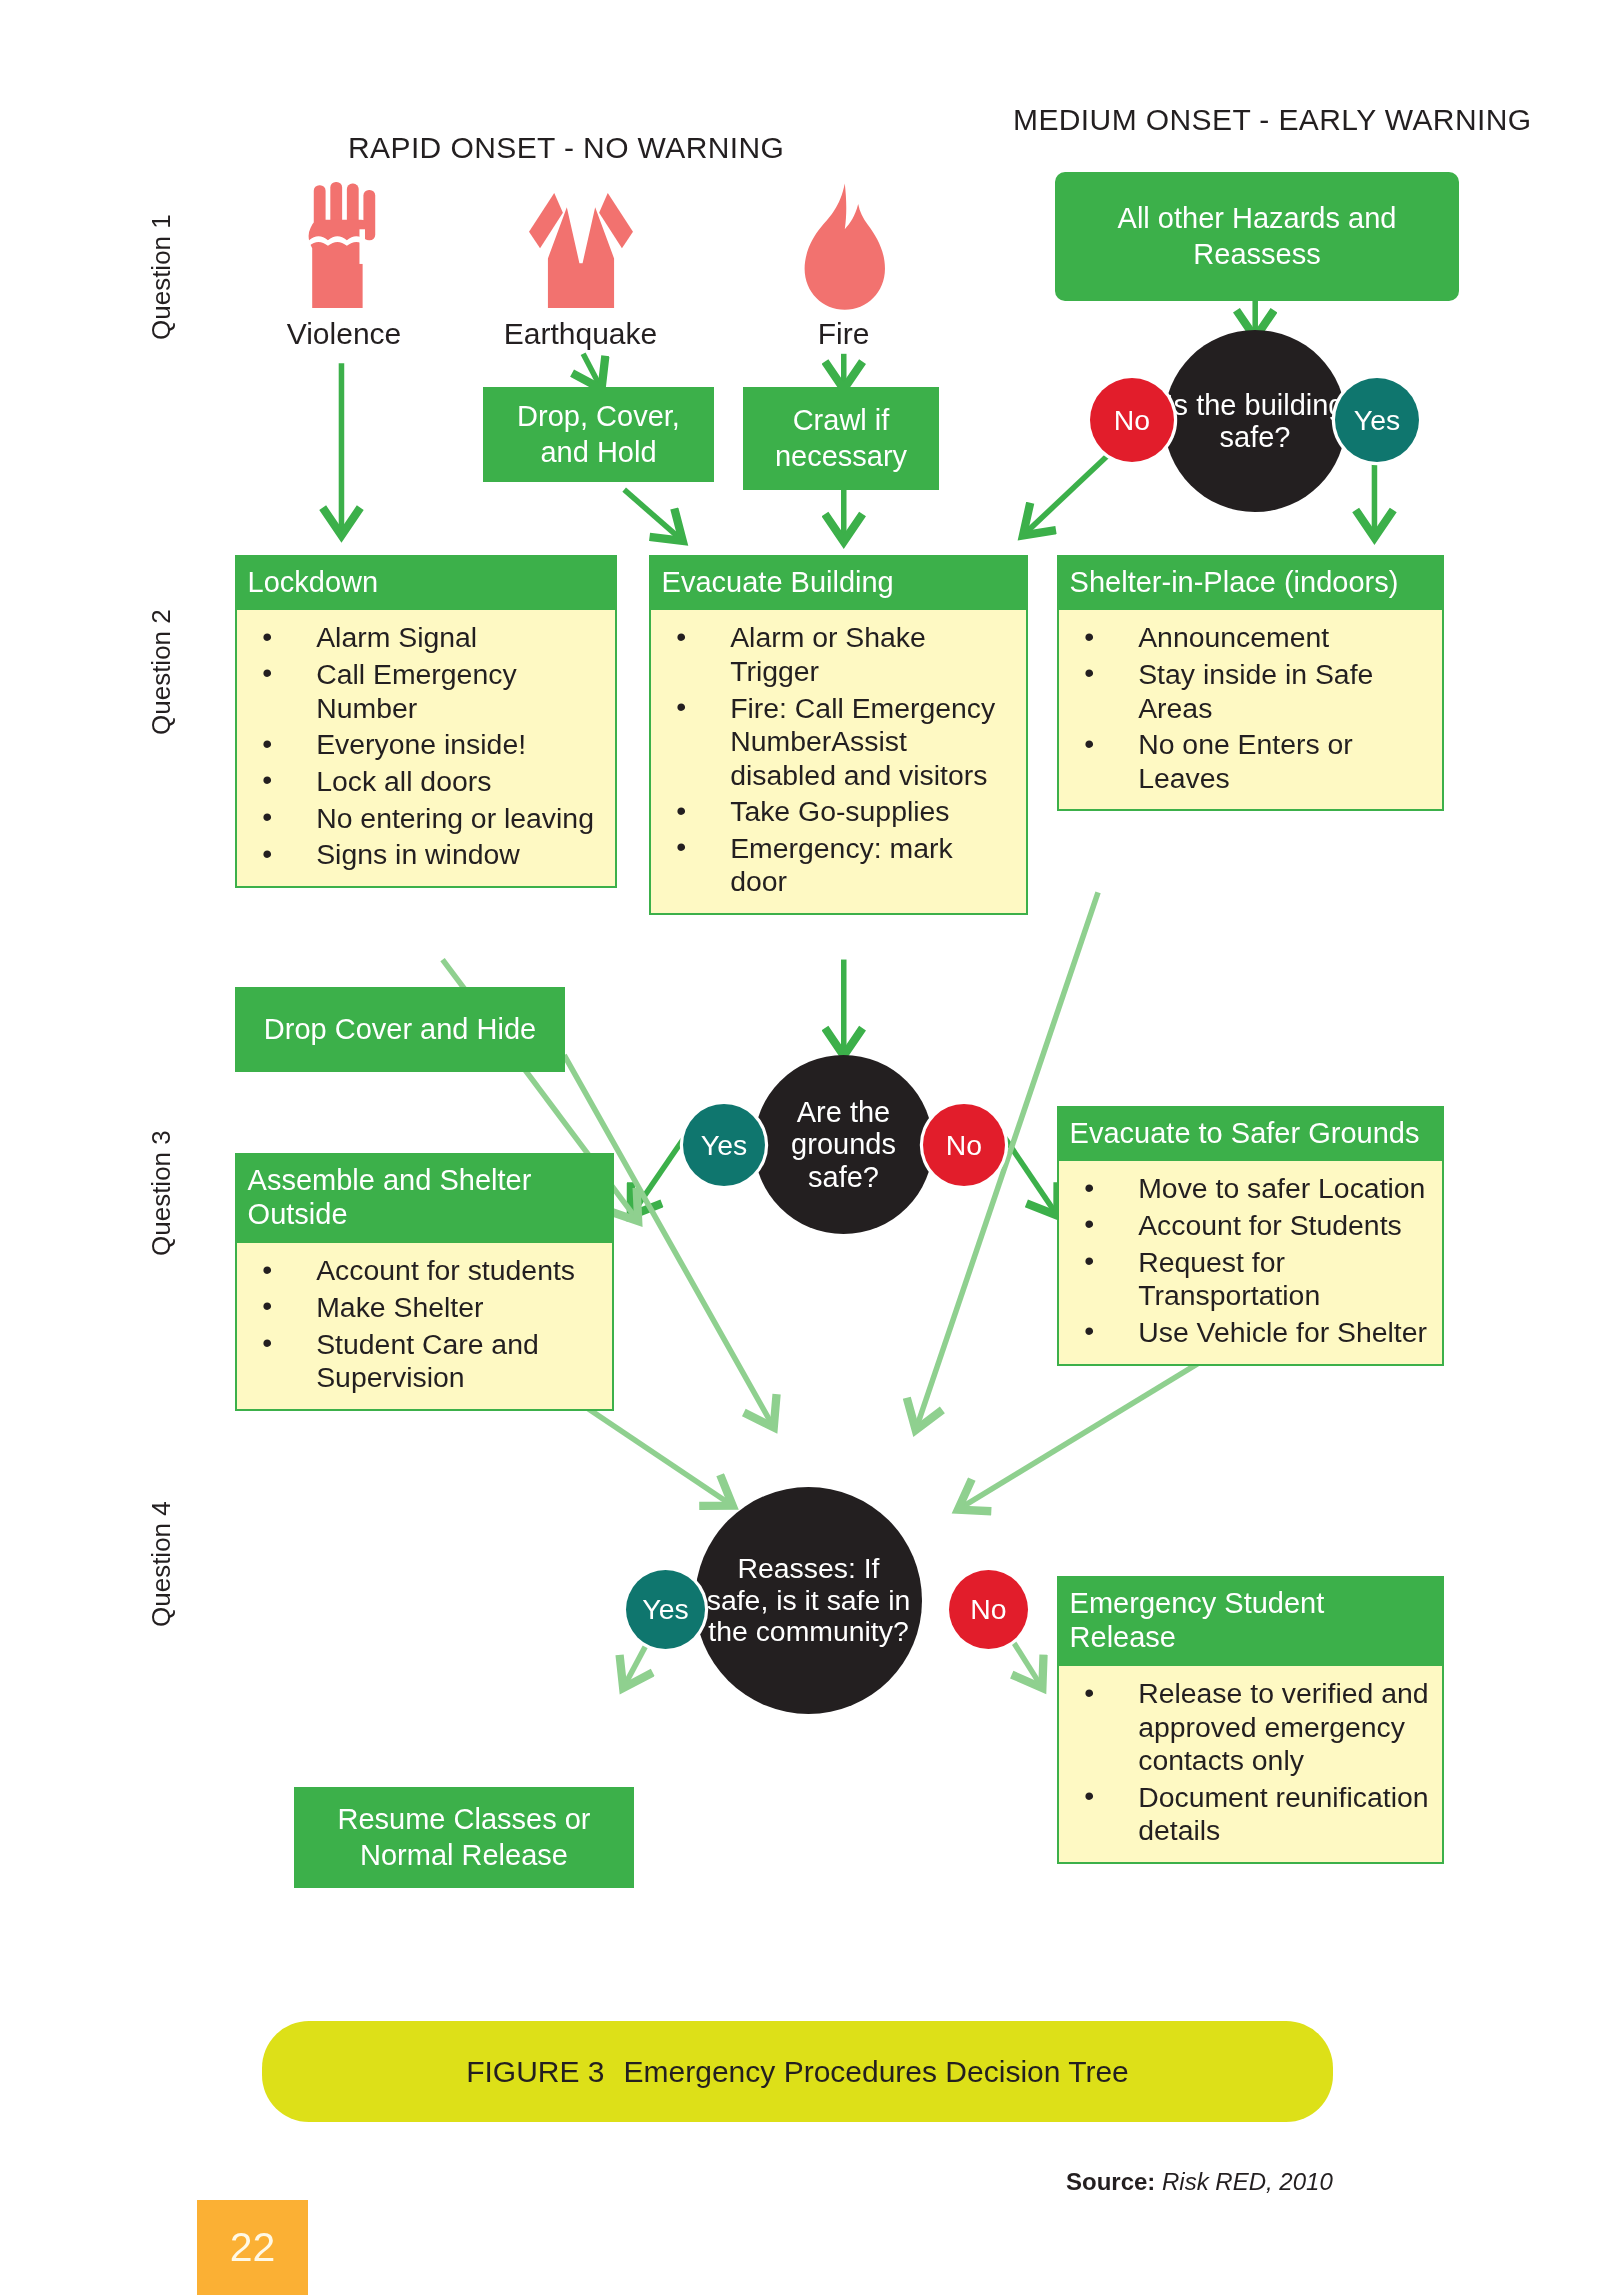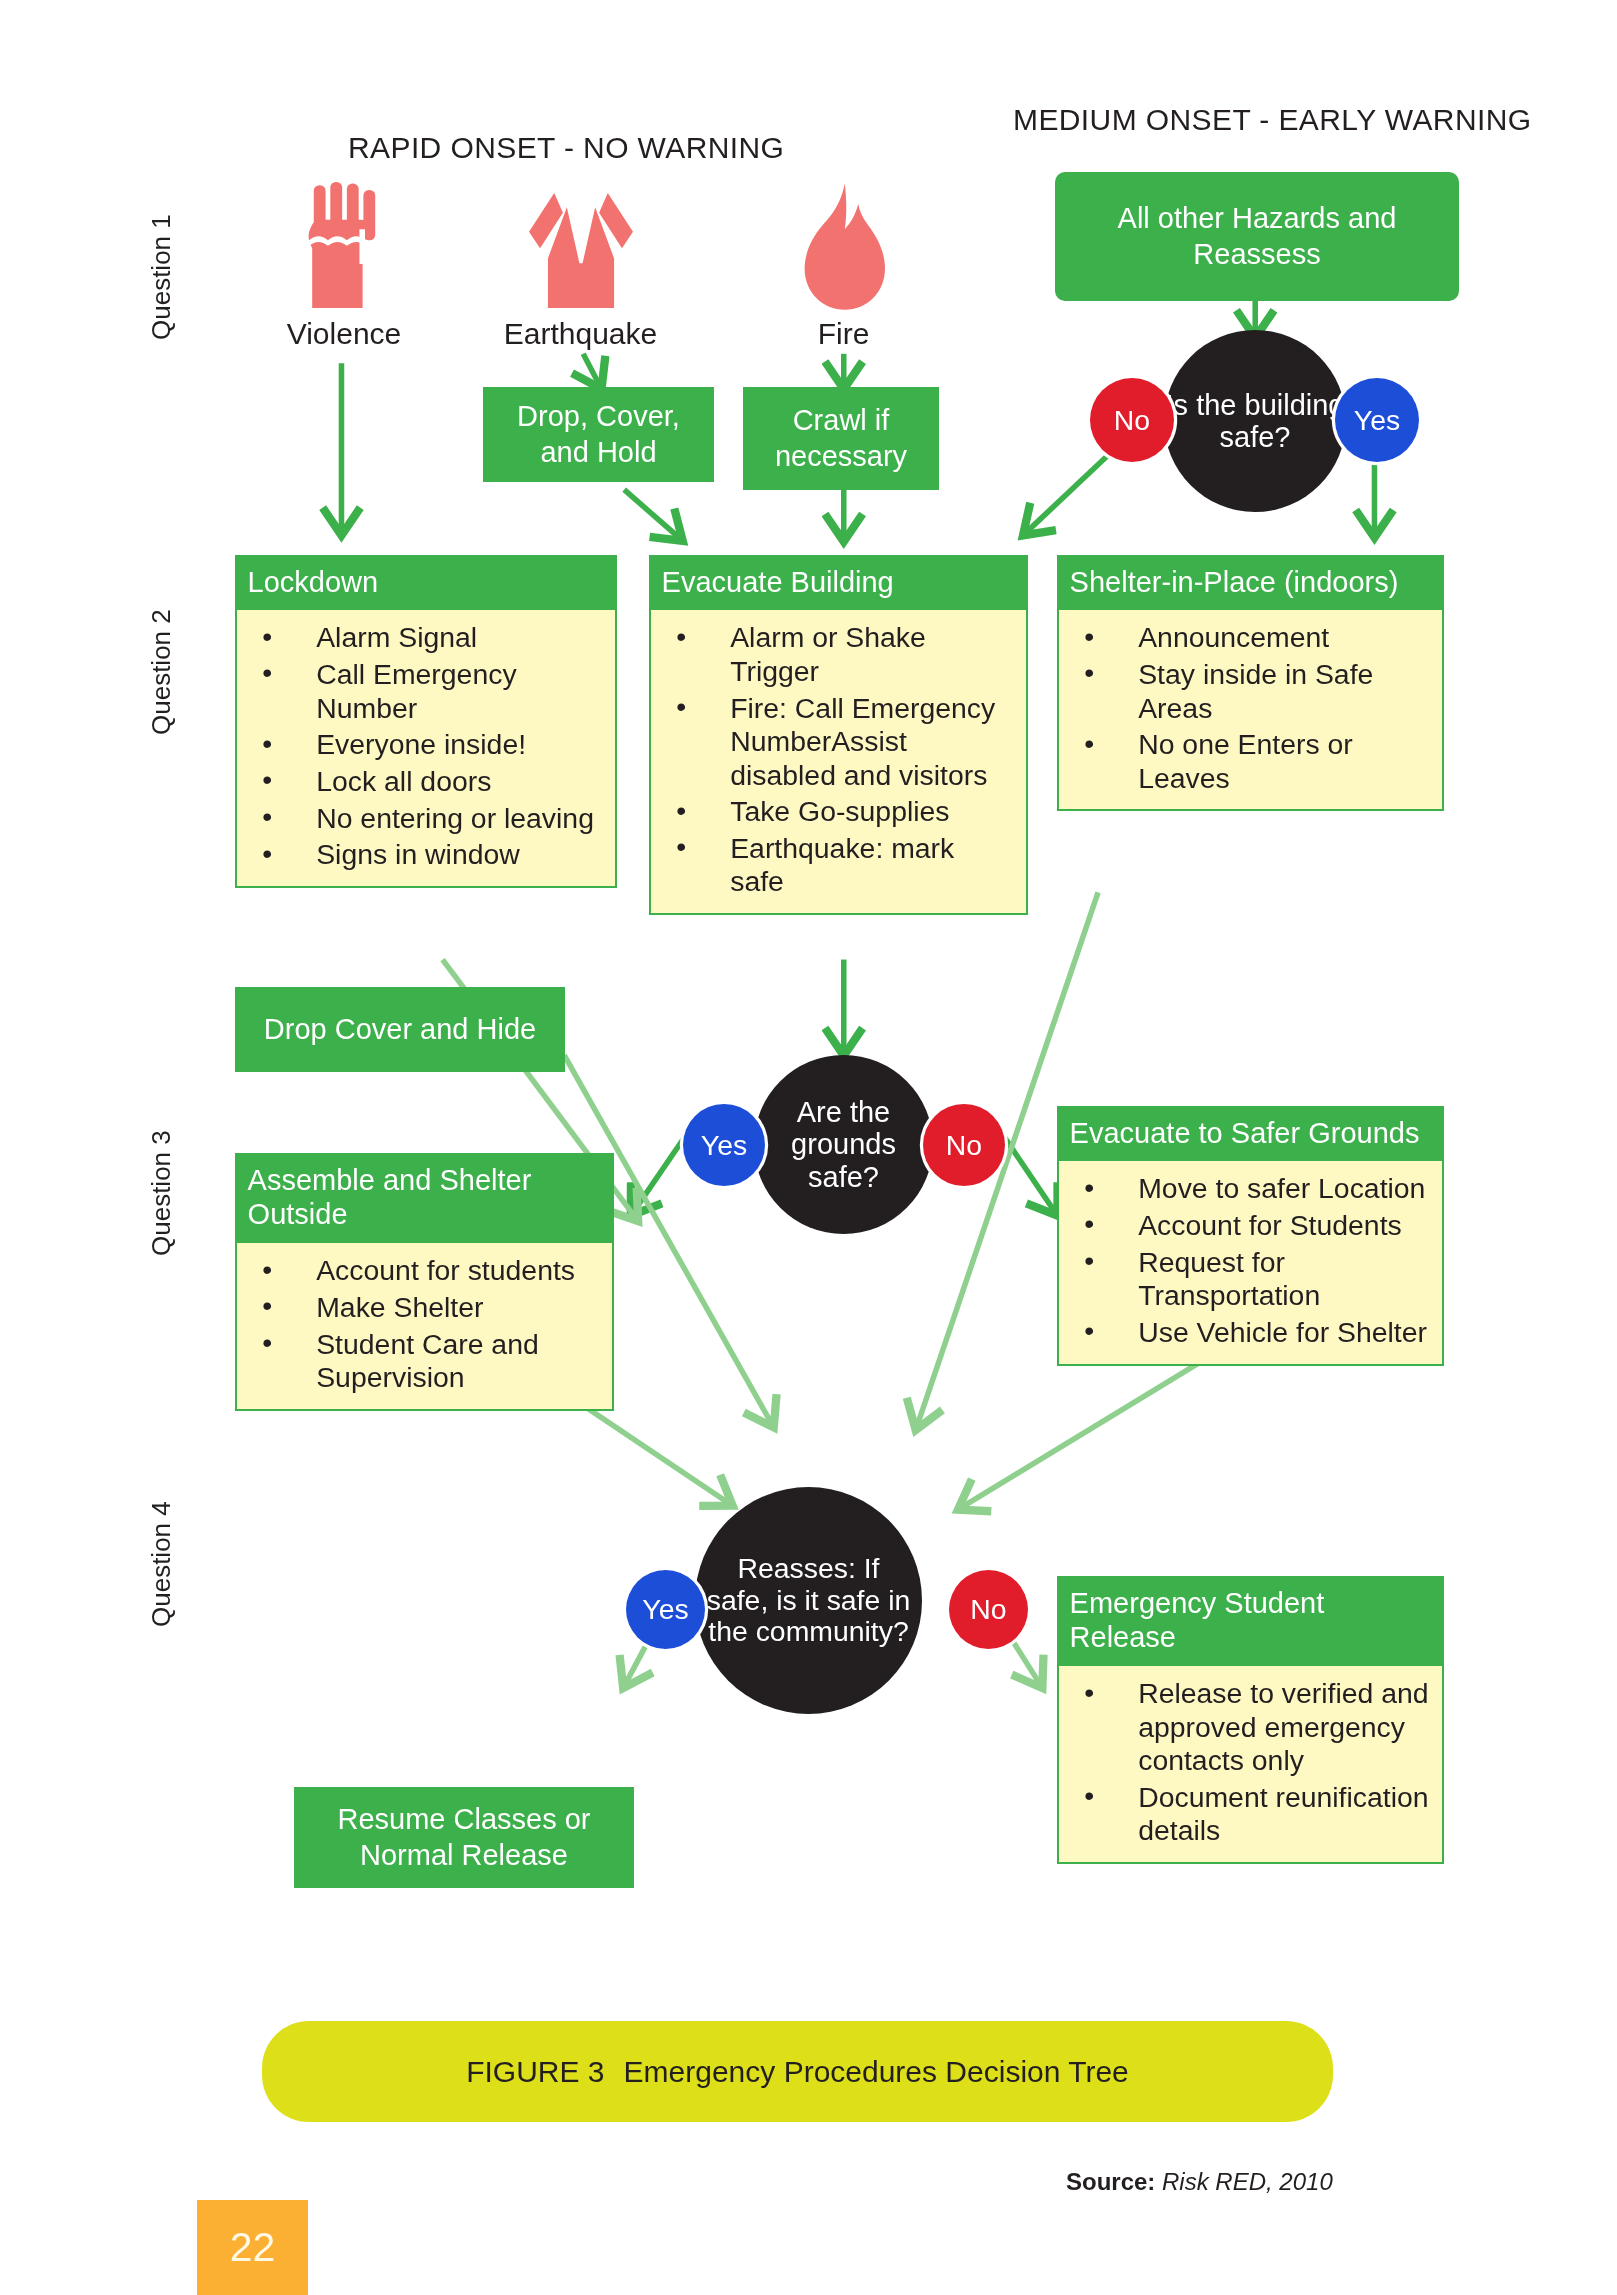--- a/index.html
+++ b/index.html
@@ -36,21 +36,21 @@
            padding-left:76px;margin-bottom:3.2px;}
   .card li:before{content:"\2022";position:absolute;left:22px;top:-1.6px;font-size:28.4px;}
 
   
   .dcircle{position:absolute;border-radius:50%;background:#231f20;color:#fff;
            display:flex;align-items:center;justify-content:center;text-align:center;
            font-size:29px;line-height:1.12;z-index:4;}
   .ycircle,.ncircle{position:absolute;border-radius:50%;color:#fff;display:flex;
            align-items:center;justify-content:center;font-size:28.4px;z-index:6;
            box-shadow:0 0 0 3.2px #fff;}
-  .ycircle{background:#1d4ed8;}
+  .ycircle{background:#0f766e;}
   .ncircle{background:#e21d2b;}
 
   
   svg.arrows{position:absolute;left:0;top:0;width:1618px;height:2295px;
              pointer-events:none;z-index:2;}
 
   
   .pill{position:absolute;background:#dde018;border-radius:47px;display:flex;
         align-items:center;justify-content:center;color:#231f20;font-size:30px;}
   .pill .num{margin-right:19px;}
@@ -198,21 +198,21 @@
     </div>
   </div>
 
   <div class="card" style="left:649px;top:555px;width:379px;z-index:3;">
     <div class="hd">Evacuate Building</div>
     <div class="bd">
       <ul>
         <li>Alarm or Shake Trigger</li>
         <li>Fire: Call Emergency NumberAssist disabled and visitors</li>
         <li>Take Go-supplies</li>
-        <li>Earthquake: mark safe</li>
+        <li>Emergency: mark door</li>
       </ul>
     </div>
   </div>
 
   <div class="card" style="left:1057px;top:555px;width:387px;z-index:3;">
     <div class="hd">Shelter-in-Place (indoors)</div>
     <div class="bd">
       <ul>
         <li>Announcement</li>
         <li>Stay inside in Safe Areas</li>

